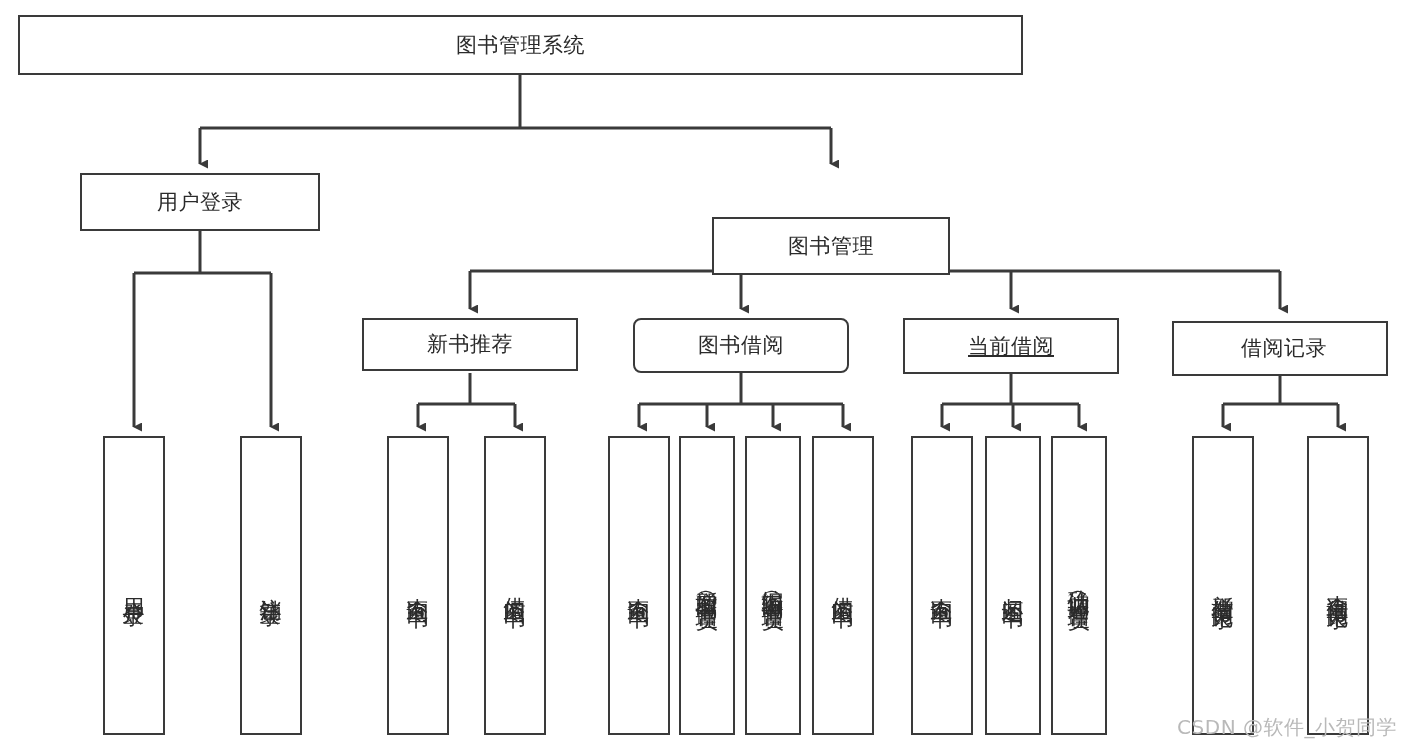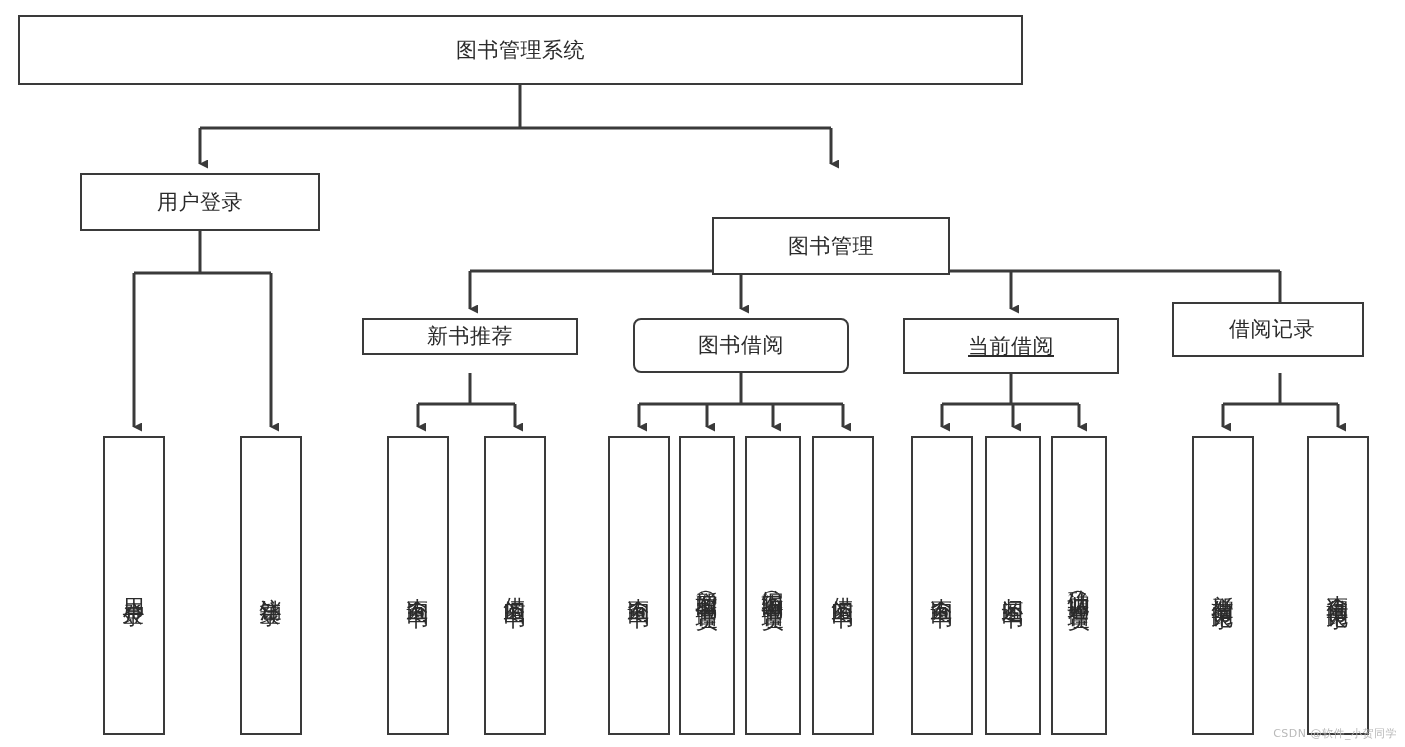--- a/index.html
+++ b/index.html
@@ -56,21 +56,21 @@
     font-size: 22px;
     line-height: 1.05;
     letter-spacing: 3px;
     color: #2b2b2b;
     white-space: nowrap;
   }
   #watermark {
     position: absolute;
     right: 8px;
     bottom: 6px;
-    font-size: 11px;
+    font-size: 20px;
     color: #b9b9b9;
     white-space: nowrap;
     letter-spacing: 0.5px;
   }
 </style>
 </head>
 <body>
 
 <div id="canvas">
 
@@ -118,41 +118,41 @@
       <path d="M1013,404 L1013,427" marker-end="url(#arrow)"></path>
       <path d="M1079,404 L1079,427" marker-end="url(#arrow)"></path>
 
       <path d="M1280,373 L1280,404"></path>
       <path d="M1223,404 L1338,404"></path>
       <path d="M1223,404 L1223,427" marker-end="url(#arrow)"></path>
       <path d="M1338,404 L1338,427" marker-end="url(#arrow)"></path>
     </g>
   </svg>
 
-  <div class="node h" id="node-root" style="left: 18px; top: 15px; width: 1005px; height: 70px;">
+  <div class="node h" id="node-root" style="left: 18px; top: 15px; width: 1005px; height: 60px;">
     <span>图书管理系统</span>
   </div>
 
   <div class="node h" id="node-l2-0" style="left: 80px; top: 173px; width: 240px; height: 58px;">
     <span>用户登录</span>
   </div>
   <div class="node h" id="node-l2-1" style="left: 712px; top: 173px; width: 238px; height: 58px; margin-top: 44px;">
     <span>图书管理</span>
   </div>
 
-  <div class="node h" id="node-l3-0" style="left: 362px; top: 318px; width: 216px; height: 37px;">
+  <div class="node h" id="node-l3-0" style="left: 362px; top: 318px; width: 216px; height: 53px;">
     <span>新书推荐</span>
   </div>
   <div class="node h" id="node-l3-1" style="left: 633px; top: 318px; width: 216px; height: 55px; border-radius: 8px;">
     <span>图书借阅</span>
   </div>
   <div class="node h" id="node-l3-2" style="left: 903px; top: 318px; width: 216px; height: 56px; text-decoration: underline;">
     <span>当前借阅</span>
   </div>
-  <div class="node h" id="node-l3-3" style="left: 1172px; top: 302px; width: 192px; height: 55px; padding-left: 8px;">
+  <div class="node h" id="node-l3-3" style="left: 1172px; top: 321px; width: 216px; height: 55px; padding-left: 8px;">
     <span>借阅记录</span>
   </div>
 
   <div class="leafwrap" id="leaf-0" style="left: 103px; top: 436px; width: 62px; height: 299px;">
     <span class="vtext">用户登录</span>
   </div>
   <div class="leafwrap" id="leaf-1" style="left: 240px; top: 436px; width: 62px; height: 299px;">
     <span class="vtext">注销登录</span>
   </div>
   <div class="leafwrap" id="leaf-2" style="left: 387px; top: 436px; width: 62px; height: 299px;">

